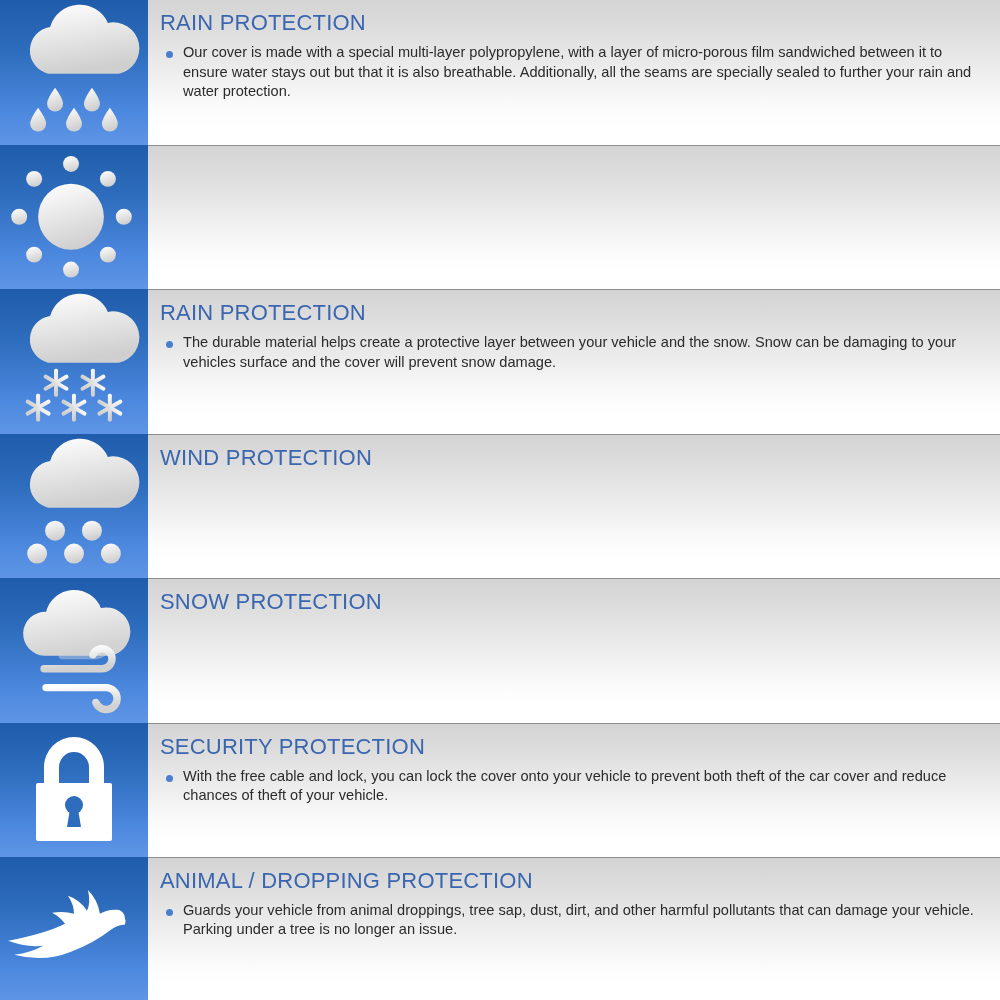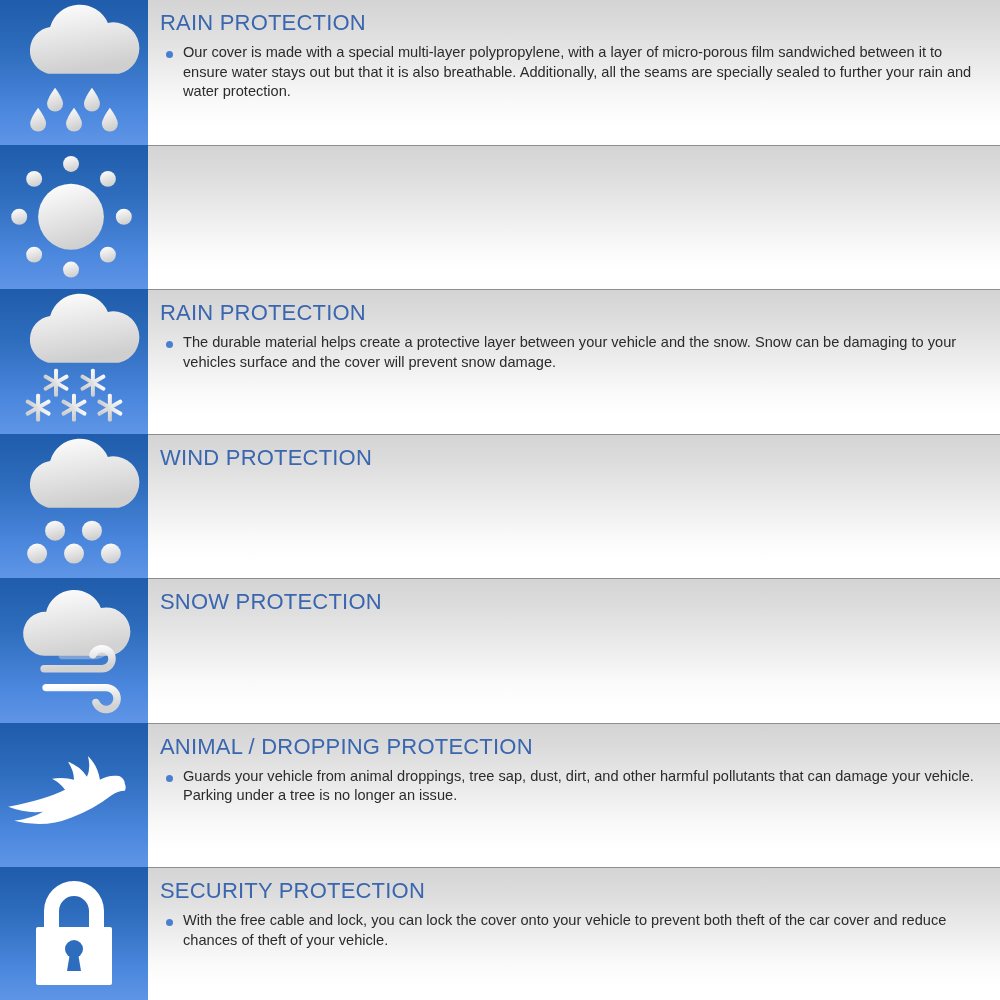--- a/index.html
+++ b/index.html
@@ -219,54 +219,54 @@
           <path d="M44 91 h58 a10 10 0 1 0 -9 -14"></path>
           <path d="M46 110 h60 a11 11 0 1 1 -10 15"></path>
         </g>
       </svg>
     </div>
     <div class="content-panel">
       <div class="heading">SNOW PROTECTION</div>
     </div>
   </div>
 
+  <div class="feature-row last">
+    <div class="icon-tile">
+      <svg viewBox="0 0 148 134" xmlns="http://www.w3.org/2000/svg">
+        <g fill="#ffffff">
+          <path d="M74 14 a30 30 0 0 0 -30 30 v24 h15 v-24 a15 15 0 0 1 30 0 v24 h15 v-24 a30 30 0 0 0 -30 -30z"></path>
+          <rect x="36" y="60" width="76" height="58" rx="2"></rect>
+        </g>
+        <g fill="#2e6cbd">
+          <circle cx="74" cy="82" r="9"></circle>
+          <path d="M70 86 h8 l3 18 h-14 z"></path>
+        </g>
+      </svg>
+    </div>
+    <div class="content-panel">
+      <div class="heading">SECURITY PROTECTION</div>
+      <div class="bullet-line">
+        <span class="bullet-dot"></span>
+        <span class="body-text">With the free cable and lock, you can lock the cover onto your vehicle to prevent both theft of the car cover and reduce chances of theft of your vehicle.</span>
+      </div>
+    </div>
+  </div>
+
   <div class="feature-row">
     <div class="icon-tile">
       <svg viewBox="0 0 148 145" xmlns="http://www.w3.org/2000/svg">
         <g fill="#ffffff">
           <path d="M125 61 a8 8 0 0 0 -8 -8 q-8 -1 -17 4 q-2 -14 -12 -24 q3 13 -1 21 q-7 -11 -19 -15 q6 9 6 18
                    q-10 -3 -22 -1 q8 4 13 11 q-20 10 -57 17 q18 7 35 5 q-12 7 -29 9 q30 8 57 -3
                    q22 -8 40 -22 q7 -5 14 -5 a8 8 0 0 0 0 -7 z"></path>
         </g>
       </svg>
     </div>
     <div class="content-panel">
       <div class="heading">ANIMAL / DROPPING PROTECTION</div>
       <div class="bullet-line">
         <span class="bullet-dot"></span>
         <span class="body-text">Guards your vehicle from animal droppings, tree sap, dust, dirt, and other harmful pollutants that can damage your vehicle. Parking under a tree is no longer an issue.</span>
       </div>
     </div>
   </div>
 
-  <div class="feature-row last">
-    <div class="icon-tile">
-      <svg viewBox="0 0 148 134" xmlns="http://www.w3.org/2000/svg">
-        <g fill="#ffffff">
-          <path d="M74 14 a30 30 0 0 0 -30 30 v24 h15 v-24 a15 15 0 0 1 30 0 v24 h15 v-24 a30 30 0 0 0 -30 -30z"></path>
-          <rect x="36" y="60" width="76" height="58" rx="2"></rect>
-        </g>
-        <g fill="#2e6cbd">
-          <circle cx="74" cy="82" r="9"></circle>
-          <path d="M70 86 h8 l3 18 h-14 z"></path>
-        </g>
-      </svg>
-    </div>
-    <div class="content-panel">
-      <div class="heading">SECURITY PROTECTION</div>
-      <div class="bullet-line">
-        <span class="bullet-dot"></span>
-        <span class="body-text">With the free cable and lock, you can lock the cover onto your vehicle to prevent both theft of the car cover and reduce chances of theft of your vehicle.</span>
-      </div>
-    </div>
-  </div>
-
 </div>
 
 </body></html>

